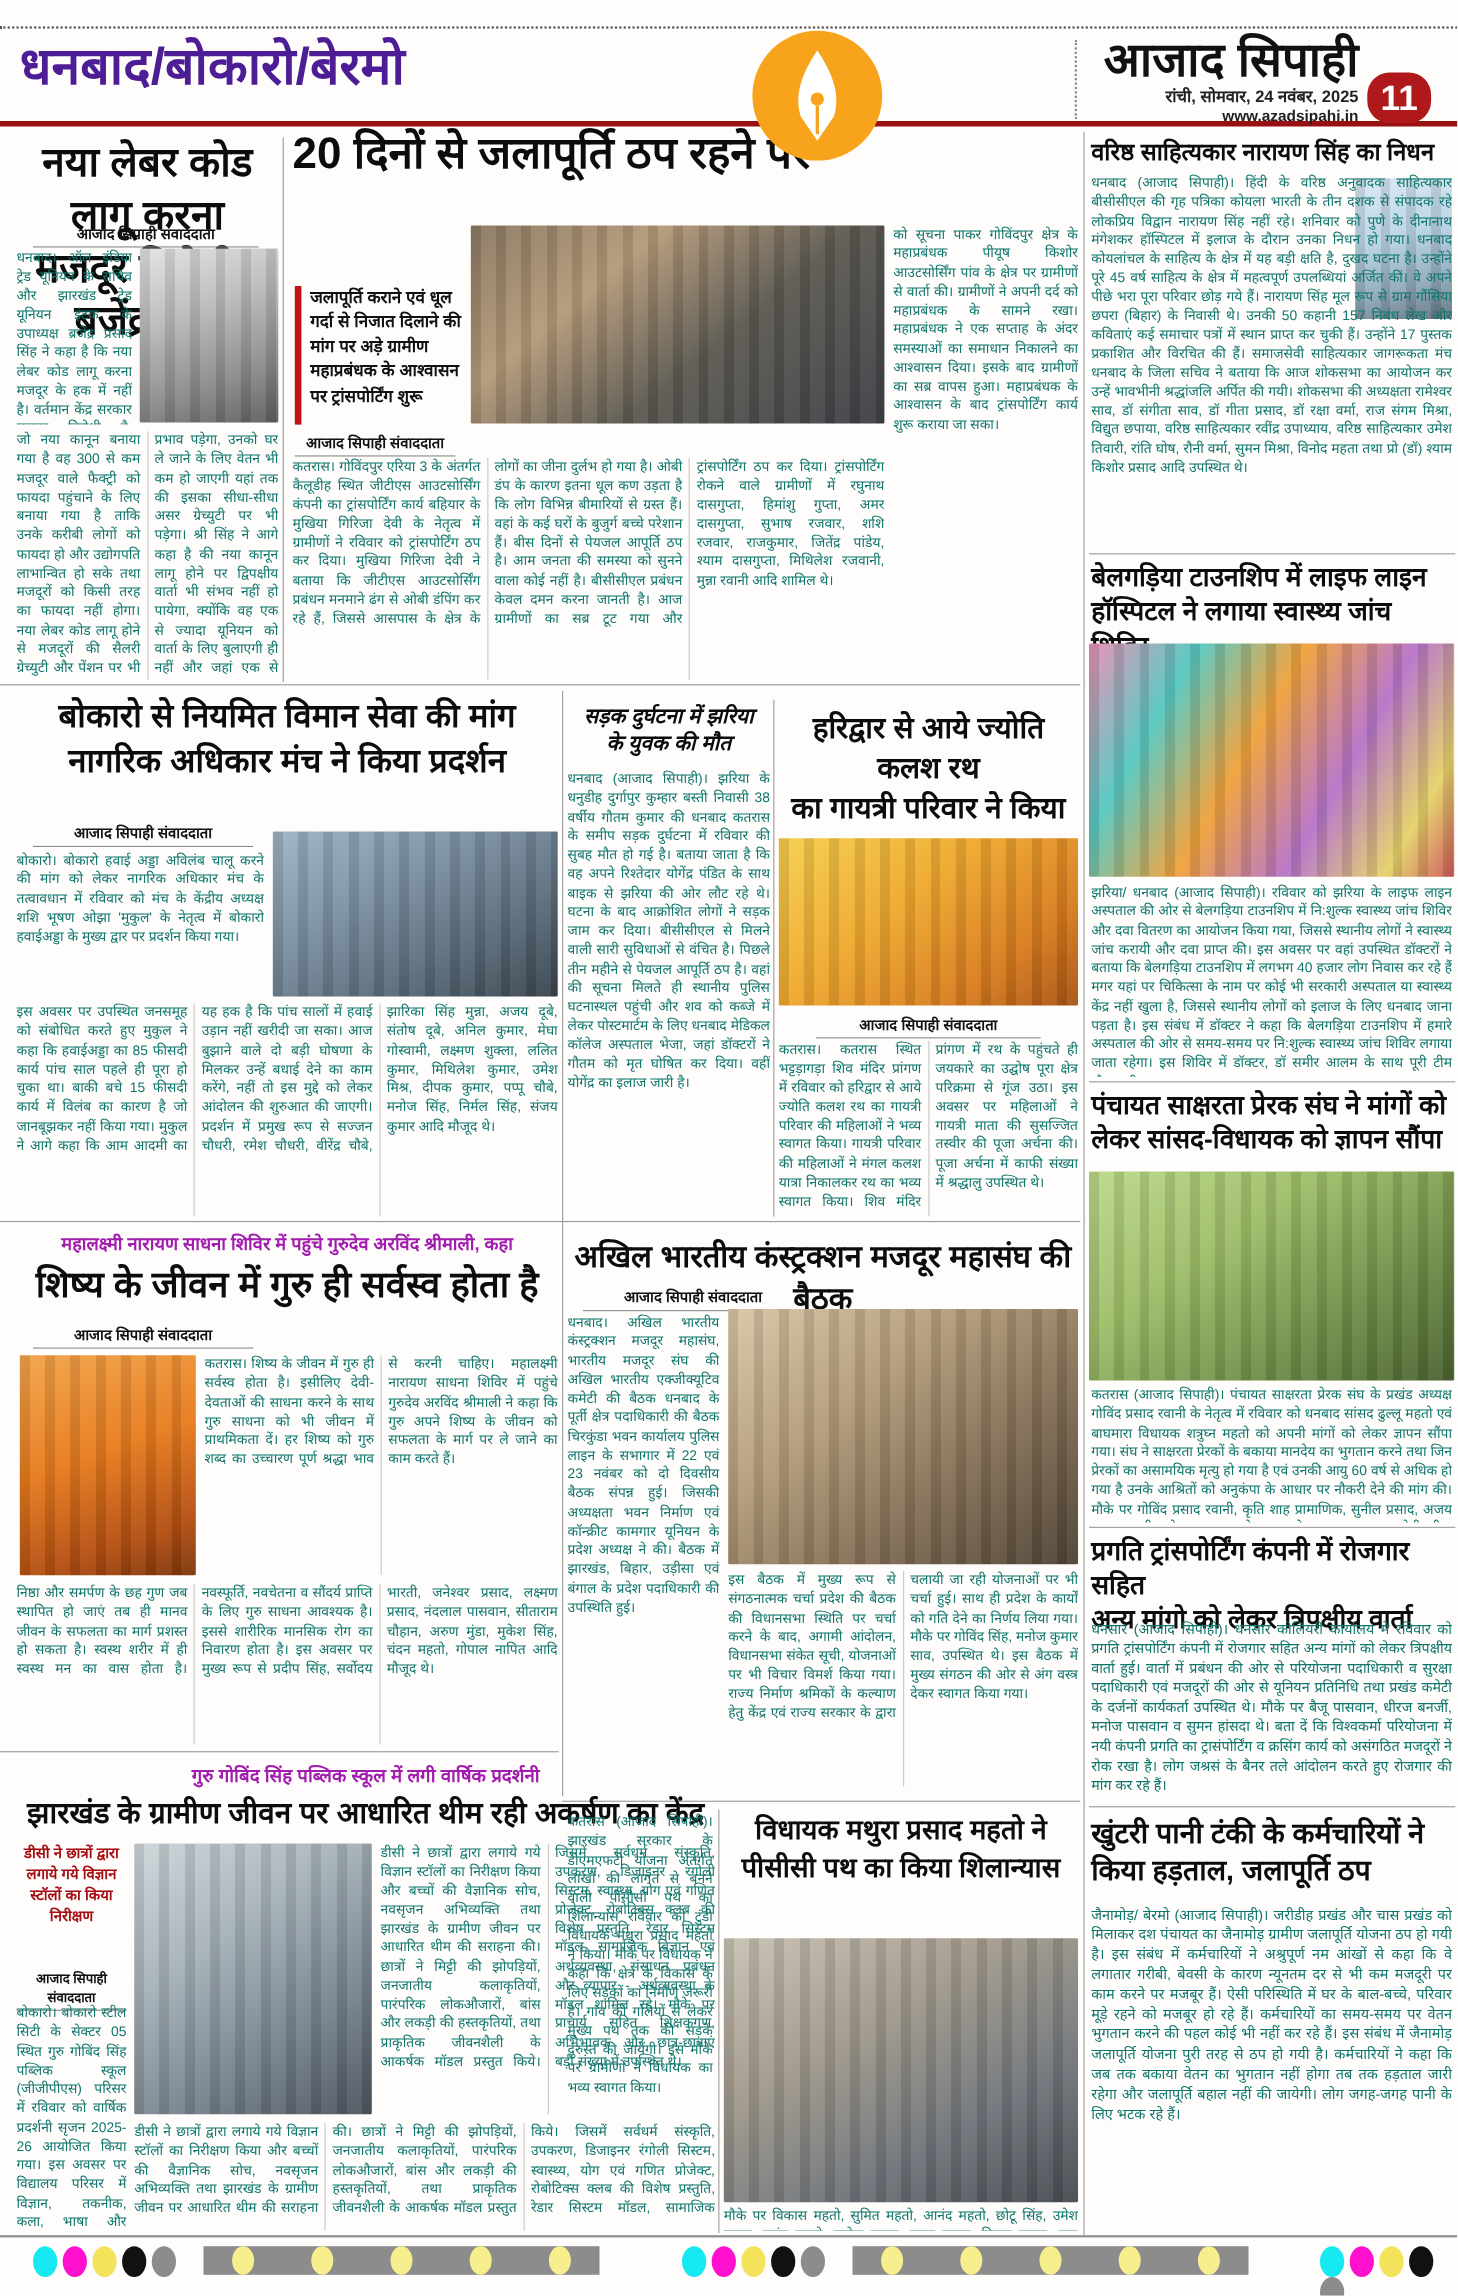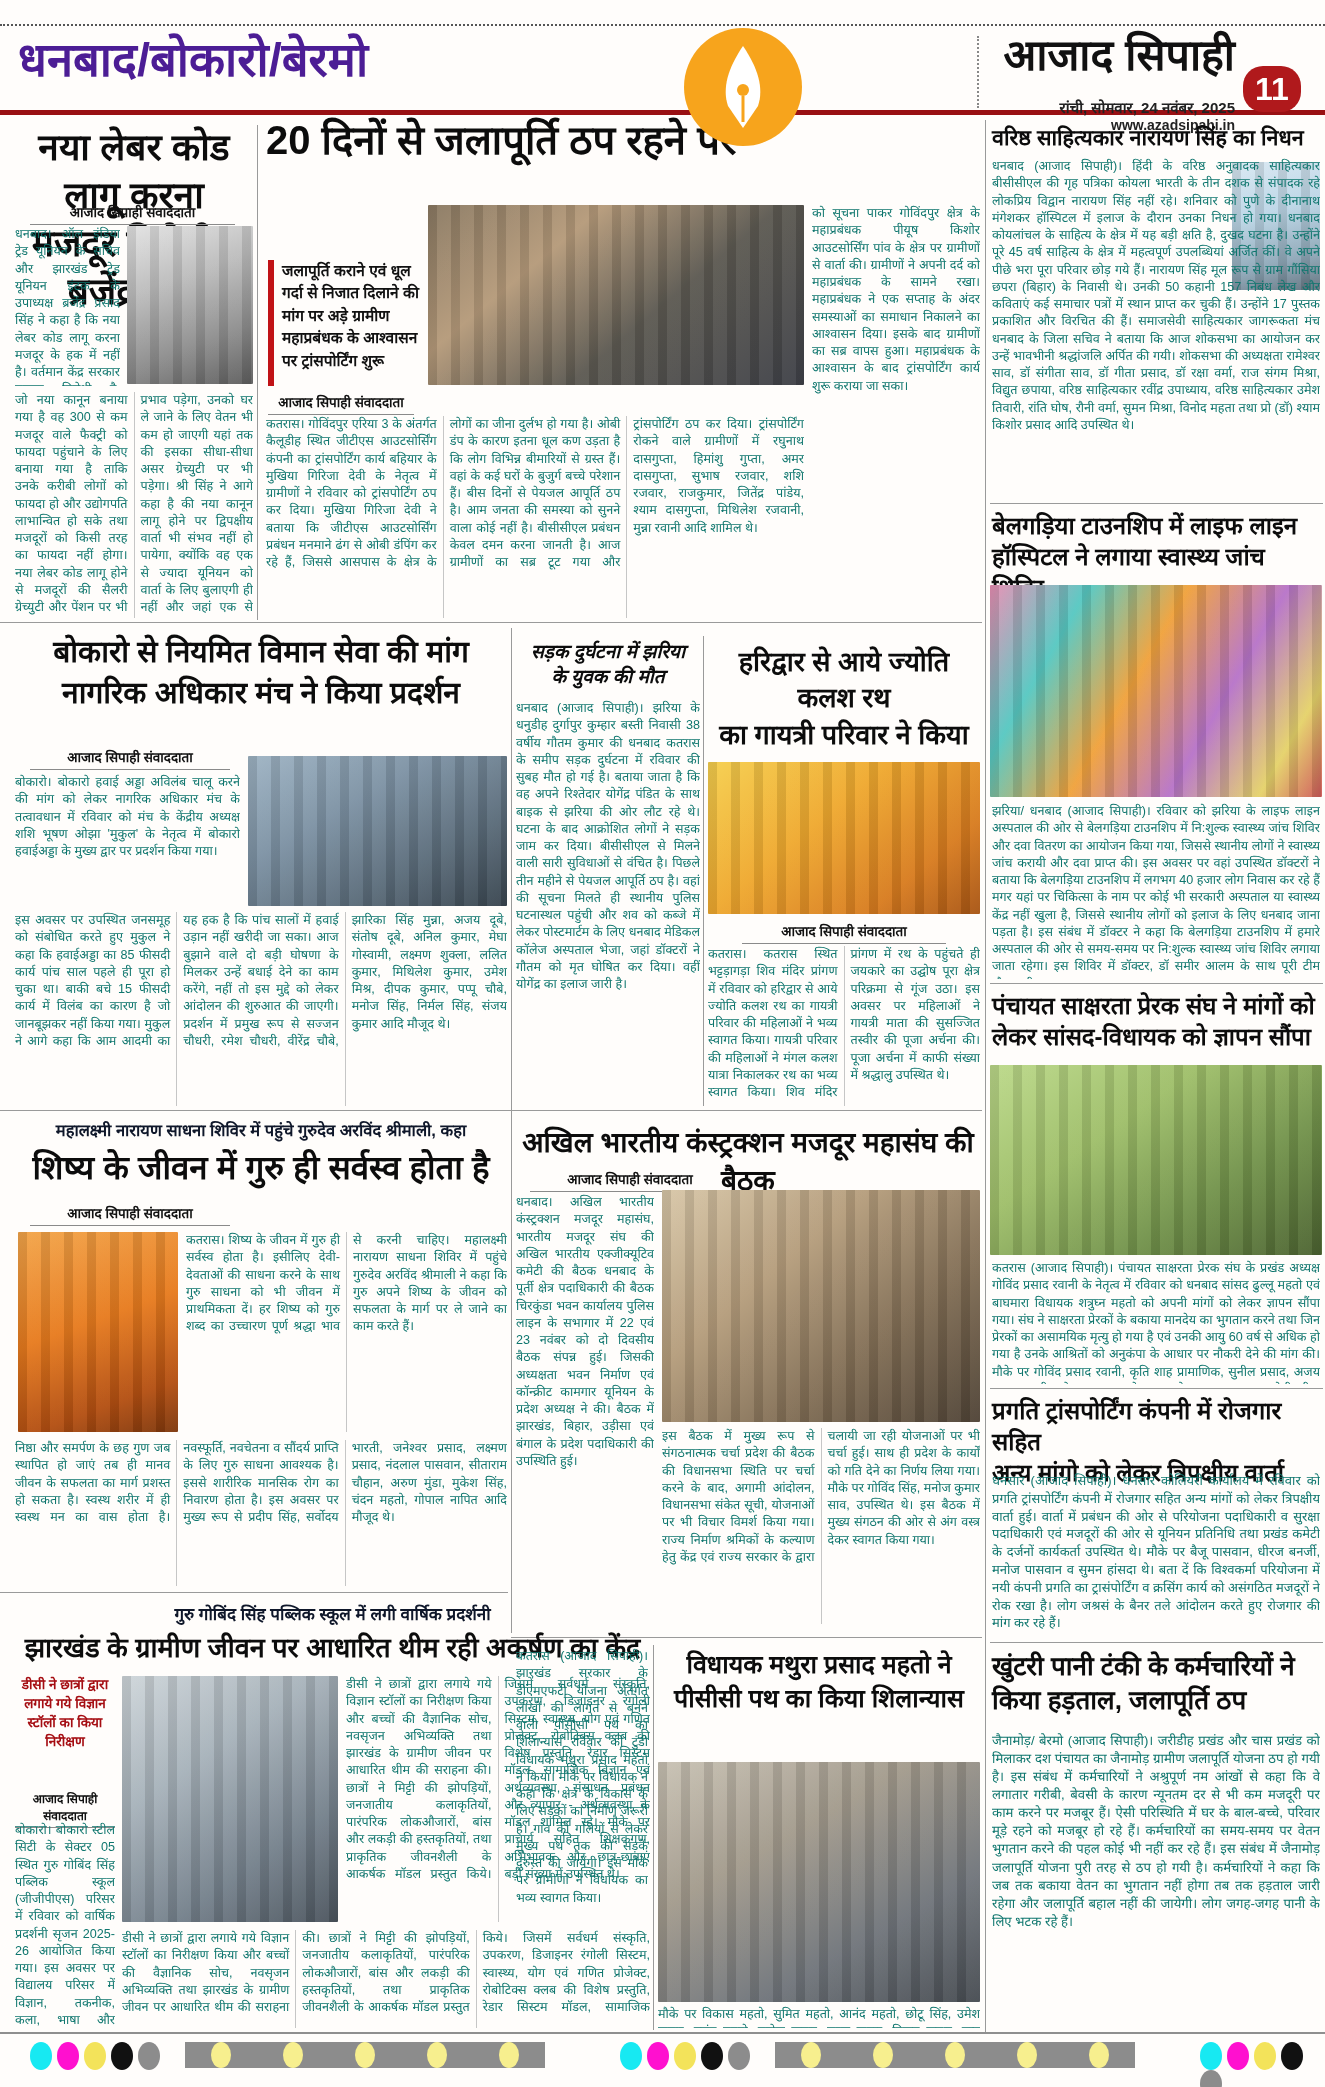--- a/index.html
+++ b/index.html
@@ -14,21 +14,21 @@
   .section-title{font-size:47px;font-weight:bold;color:#4c1d95;letter-spacing:0px;line-height:1.0;}
   .masthead{font-size:43px;font-weight:bold;color:#111;line-height:1.0;}
   .date-line{font-size:15px;font-weight:bold;color:#222;}
   .website{font-size:14px;font-weight:bold;color:#222;}
   .page-badge{position:absolute;background:#b0191c;border-radius:20px;color:#fff;
       font-size:32px;font-weight:bold;display:flex;align-items:center;justify-content:center;}
   .logo-circle{position:absolute;background:#f7a41c;border-radius:50%;display:flex;
       align-items:center;justify-content:center;z-index:3;}
   .headline{font-weight:bold;color:#0c0c0c;text-align:center;}
   .headline.left{text-align:left;}
-  .kicker{font-weight:bold;color:#0f172a;text-align:center;}
+  .kicker{font-weight:bold;color:#a21caf;text-align:center;}
   .byline{font-weight:bold;font-size:13.5px;text-align:center;color:#111;
       border-bottom:1px solid #8a8a8a;padding-bottom:3px;}
   .body-text{font-size:12.6px;line-height:1.37;text-align:justify;color:#0f766e;overflow:hidden;}
   .cols-2{column-count:2;column-gap:13px;column-rule:1px solid #c6c6c6;}
   .cols-3{column-count:3;column-gap:13px;column-rule:1px solid #c6c6c6;}
   .subhead-box{border-left:6px solid #c01216;padding-left:8px;font-weight:bold;
       font-size:15.5px;line-height:1.45;color:#111;}
   .red-subhead{color:#a50d12;font-weight:bold;font-size:13.5px;line-height:1.4;text-align:center;}
   .photo{position:absolute;border-radius:1px;overflow:hidden;}
   .photo:after{content:"";position:absolute;inset:0;
@@ -63,21 +63,21 @@
       <path d="M33 2 C18 24 12 44 18 62 L33 84 L48 62 C54 44 48 24 33 2 Z" fill="#ffffff"></path>
       <circle cx="33" cy="46" r="6" fill="#f7a41c"></circle>
       <rect x="31.5" y="52" width="3" height="26" fill="#f7a41c"></rect>
     </svg>
   </div>
 
   <div class="dotted-v" style="left:977px;top:36px;width:0;height:72px;"></div>
 
   <div class="abs" style="left:985px;top:34px;width:250px;text-align:right;">
     <div class="masthead">आजाद सिपाही</div>
-    <div class="date-line" style="margin-top:20px;">रांची, सोमवार, 24 नवंबर, 2025</div>
+    <div class="date-line" style="margin-top:0;">रांची, सोमवार, 24 नवंबर, 2025</div>
     <div class="website">www.azadsipahi.in</div>
   </div>
   <div class="page-badge" style="left:1243px;top:66px;width:58px;height:46px;">11</div>
 
   <div class="rule-v" style="left:257px;top:125px;height:495px;"></div>
   <div class="rule-v" style="left:985px;top:120px;height:1912px;"></div>
   <div class="rule-h" style="left:0;top:622px;width:982px;"></div>
   <div class="rule-v" style="left:511px;top:628px;height:1005px;"></div>
   <div class="rule-v" style="left:703px;top:636px;height:470px;"></div>
   <div class="rule-h" style="left:0;top:1110px;width:982px;"></div>

